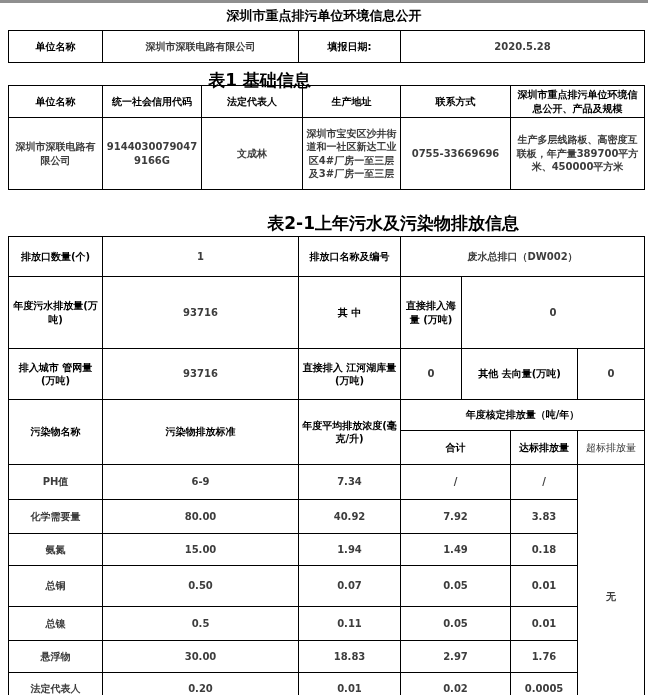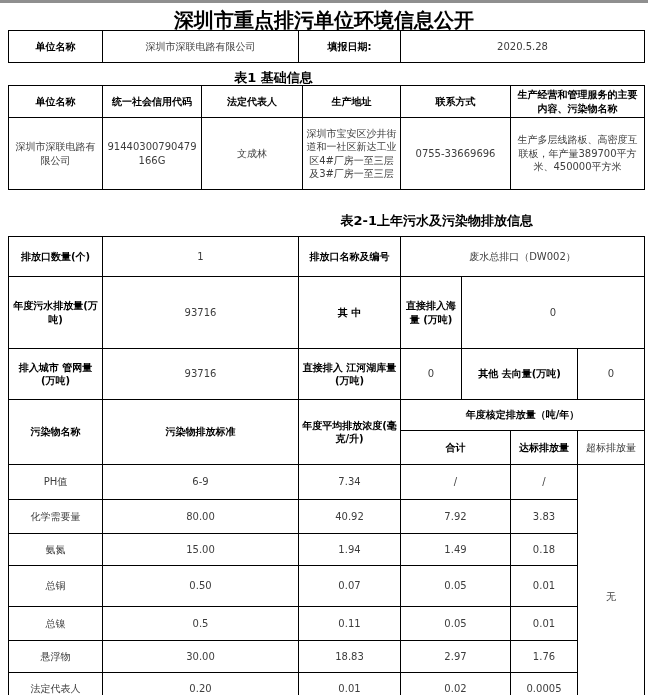--- a/index.html
+++ b/index.html
@@ -11,26 +11,26 @@
     position: relative;
   }
   .topbar {
     position: absolute; top: 0; left: 0;
     width: 648px; height: 3px;
     background: #8f8f8f;
   }
   .doc-title {
     position: absolute; top: 7px; left: 0; width: 648px;
     text-align: center;
-    font-size: 20px; font-weight: bold; color: #000;
+    font-size: 13px; font-weight: bold; color: #000;
   }
   .section-title {
     position: absolute; left: 0; width: 519px;
     text-align: center;
-    font-size: 13px; font-weight: bold; color: #000; margin-left: 14px;
+    font-size: 17px; font-weight: bold; color: #000;
   }
   .st-1 { top: 69px; }
   .st-2 { top: 212px; text-align: right; }
   table.tbl {
     position: absolute; left: 8px;
     width: 636px;
     border-collapse: collapse;
     table-layout: fixed;
   }
   #t0 { top: 30px; }
@@ -39,21 +39,21 @@
   .tbl td {
     border: 1px solid #000;
     text-align: center;
     vertical-align: middle;
     padding: 1px 3px;
     font-size: 10px;
     line-height: 1.35;
     overflow: hidden;
   }
   .lbl { font-weight: bold; color: #000; }
-  .val { color: #3d3d3d; font-weight: normal; }
+  .val { color: #3d3d3d; font-weight: bold; }
   .brk { word-break: break-all; }
   .hdr-light { color: #333; font-weight: normal; }
 </style>
 </head>
 <body>
 
 <div class="topbar"></div>
 
 <div class="doc-title">深圳市重点排污单位环境信息公开</div>
 
@@ -85,21 +85,21 @@
       <col style="width:110px">
       <col style="width:134px">
     </colgroup>
   <tbody>
       <tr style="height:32px;">
     <td class="lbl">单位名称</td>
     <td class="lbl">统一社会信用代码</td>
     <td class="lbl">法定代表人</td>
     <td class="lbl">生产地址</td>
     <td class="lbl">联系方式</td>
-    <td class="lbl brk">生产经营和管理服务的主要内容、污染物名称</td>
+    <td class="lbl brk">深圳市重点排污单位环境信息公开、产品及规模</td>
   </tr>
   <tr style="height:72px;">
     <td class="val brk">深圳市深联电路有限公司</td>
     <td class="val brk">91440300790479166G</td>
     <td class="val">文成林</td>
     <td class="val brk">深圳市宝安区沙井街道和一社区新达工业区4#厂房一至三层及3#厂房一至三层</td>
     <td class="val">0755-33669696</td>
     <td class="val brk">生产多层线路板、高密度互联板，年产量389700平方米、450000平方米</td>
   </tr>
 </tbody>

